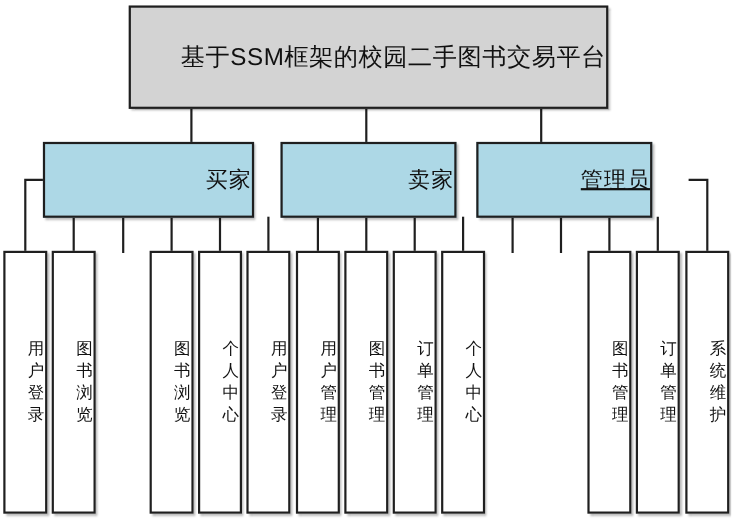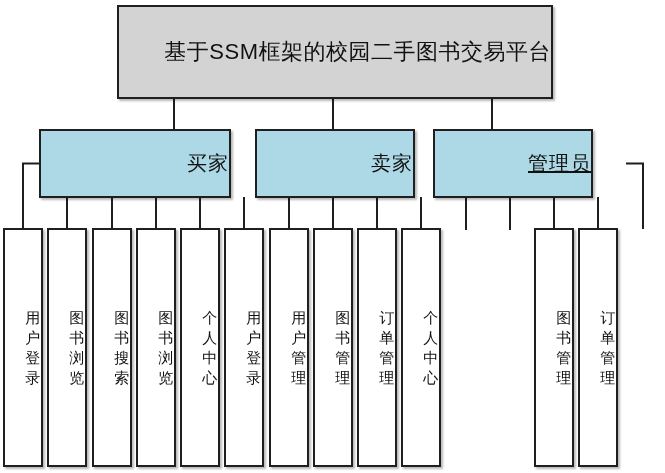--- a/index.html
+++ b/index.html
@@ -112,23 +112,20 @@
   <div class="node branch b2">
     <span>管理员</span>
   </div>
 
   <div class="node leaf" style="left:3px">
     <span class="vtext">用户登录</span>
   </div>
   <div class="node leaf" style="left:47px">
     <span class="vtext">图书浏览</span>
   </div>
-  <div class="node leaf" style="left:92px">
-    <span class="vtext">图书搜索</span>
-  </div>
   <div class="node leaf" style="left:136px">
     <span class="vtext">图书浏览</span>
   </div>
   <div class="node leaf" style="left:180px">
     <span class="vtext">个人中心</span>
   </div>
 
   <div class="node leaf" style="left:224px">
     <span class="vtext">用户登录</span>
   </div>
@@ -144,14 +141,17 @@
   <div class="node leaf" style="left:401px">
     <span class="vtext">个人中心</span>
   </div>
 
   <div class="node leaf" style="left:534px">
     <span class="vtext">图书管理</span>
   </div>
   <div class="node leaf" style="left:578px">
     <span class="vtext">订单管理</span>
   </div>
+  <div class="node leaf" style="left:623px">
+    <span class="vtext">系统维护</span>
+  </div>
 
 </div>
 
 </body></html>

